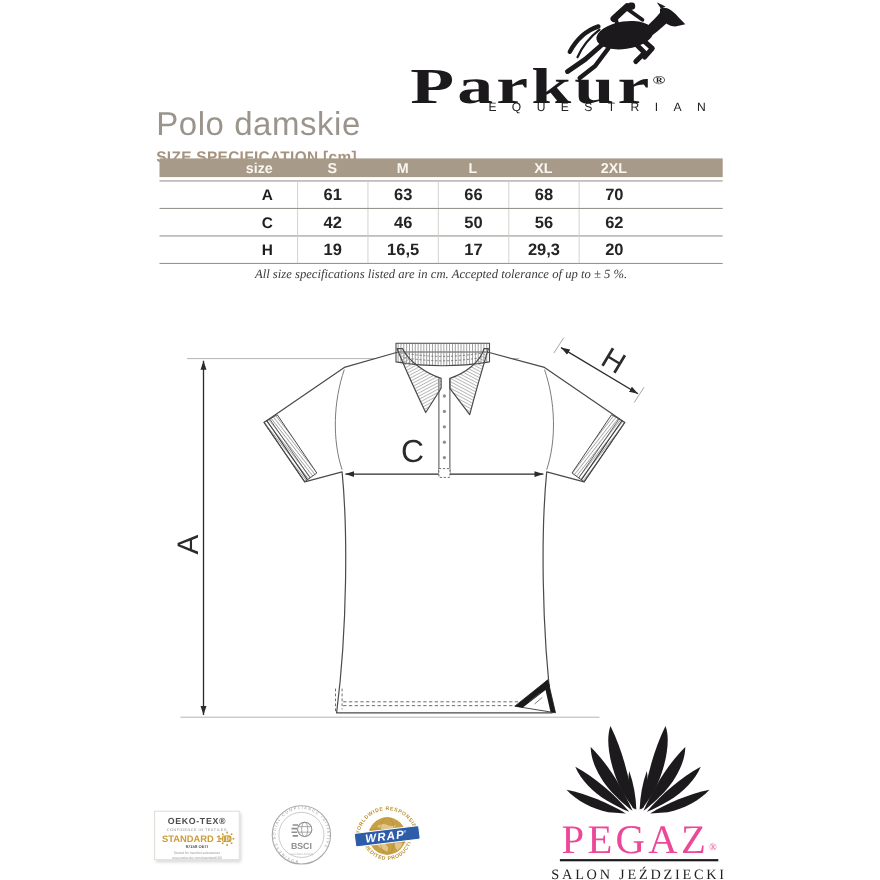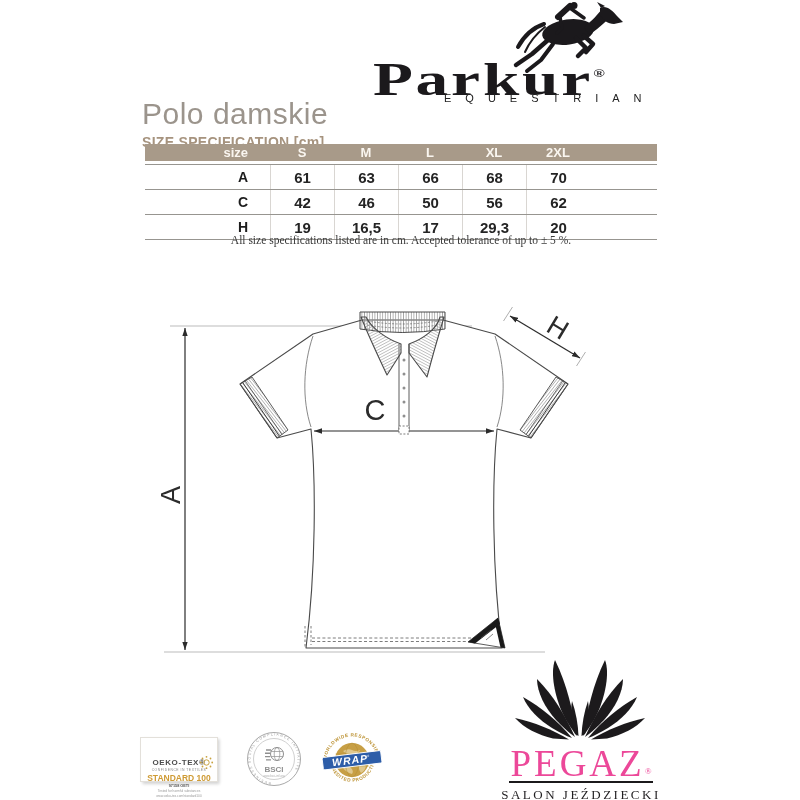--- a/index.html
+++ b/index.html
@@ -26,40 +26,40 @@
   .t-head{display:grid;grid-template-columns:125px 64px 64px 64px 64px 64px 1fr;
           height:17px;background:#a89a89;align-items:center;}
   .t-head .hc{color:#faf6f0;font-size:13px;font-weight:bold;text-align:center;}
   .t-head .hc.size{text-align:right;padding-right:22px;}
   .t-body{margin-top:3px;border-top:1px solid #979590;}
   .t-row{display:grid;grid-template-columns:125px 64px 64px 64px 64px 64px 1fr;
          height:24px;border-bottom:1px solid #979590;align-items:center;}
   .t-row .lbl{text-align:right;padding-right:22px;font-weight:bold;font-size:14px;color:#1d1d1d;}
   .t-row .val{height:100%;display:flex;align-items:center;justify-content:center;
               font-size:15px;color:#242424;border-left:1px solid #d9d6d2;font-weight:bold;}
-  .note{position:absolute;left:145px;top:234px;width:512px;text-align:center;
-        font-family:"Liberation Serif",serif;font-size:11.5px;color:#3a3a3a;}
+  .note{position:absolute;left:145px;top:244px;width:512px;text-align:center;
+        font-family:"Liberation Serif",serif;font-style:italic;font-size:11.5px;color:#3a3a3a;}
 
   
   .shirt{position:absolute;left:150px;top:290px;}
 
   
   .pegaz{position:absolute;left:488px;top:650px;width:186px;text-align:center;}
   .pegaz-wings{position:absolute;left:17px;top:2px;}
   .pegaz-word{position:absolute;left:0;top:92px;width:186px;font-family:"Liberation Serif",serif;
               font-size:37px;color:#ec4899;letter-spacing:3px;}
   .pegaz-word sup{font-size:9px;vertical-align:2px;letter-spacing:0;}
   .pegaz-rule{position:absolute;left:21px;top:131px;width:144px;border-top:2px solid #1b191b;}
   .pegaz-tag{position:absolute;left:-8px;top:137px;width:202px;font-family:"Liberation Serif",serif;
              font-size:13px;color:#211f21;letter-spacing:2.5px;}
 
   
   .oeko{position:absolute;left:140px;top:737px;width:78px;height:45px;background:#fff;
         border:1px solid #e3e0da;box-shadow:1.5px 2px 3px rgba(0,0,0,0.18);
-        text-align:center;padding-top:20px;box-sizing:border-box;}
+        text-align:center;padding-top:4px;box-sizing:border-box;}
   .oeko .l1{font-size:8px;font-weight:bold;color:#4c4c4c;letter-spacing:0.6px;}
   .oeko .l2{font-size:3.4px;color:#8a8a8a;letter-spacing:0.5px;margin-top:1px;}
   .oeko .l3{font-size:8.5px;font-weight:bold;color:#cf9b35;margin-top:1px;}
   .oeko .l4{font-size:3.8px;font-weight:bold;color:#555;margin-top:1px;}
   .oeko .l5,.oeko .l6{font-size:3.2px;color:#9a9a9a;margin-top:1px;}
   .oeko-sun{position:absolute;right:3px;top:17px;}
   .bsci{position:absolute;left:246px;top:731px;}
   .wrap{position:absolute;left:321px;top:729px;}
 </style>
 </head>

